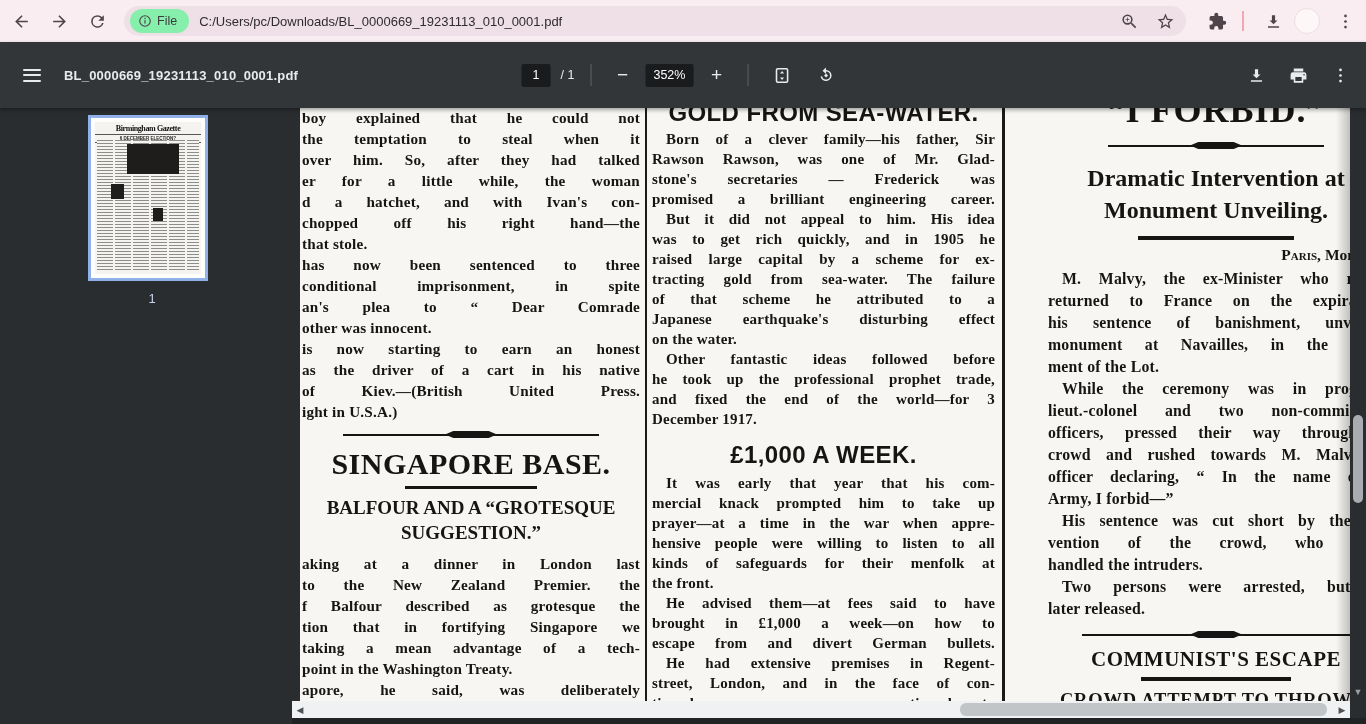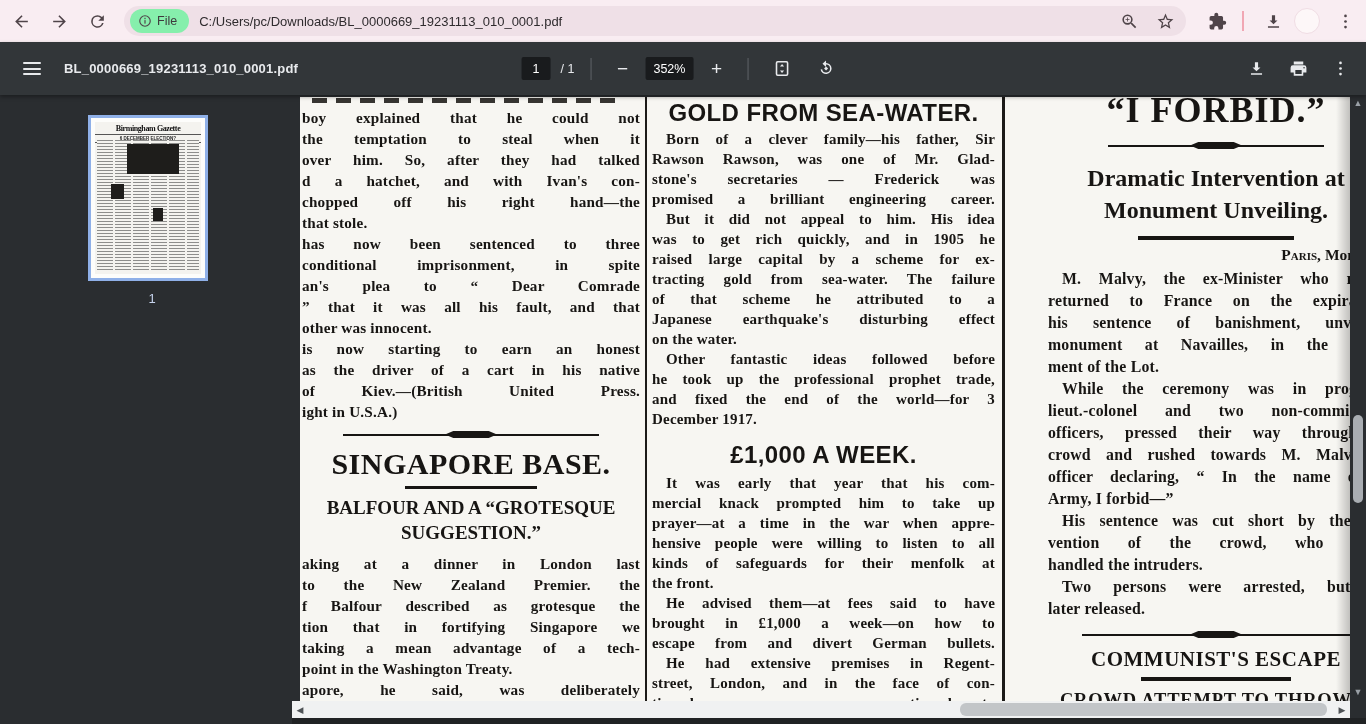--- a/index.html
+++ b/index.html
@@ -20,21 +20,21 @@
   .site-chip svg { width:14px; height:14px; stroke:#4f4449; fill:#4f4449; }
   .url-text { font-size:13px; color:#2f2b2e; white-space:nowrap; flex:1; }
   .omni-icons { display:flex; align-items:center; gap:6px; }
   .omni-icons .nav-btn { margin:0; width:30px; height:30px; }
   .topbar-right { display:flex; align-items:center; margin-left:10px; gap:4px; }
   .pink-divider { width:2px; height:20px; background:#f1a7b4; margin:0 4px; }
   .avatar { width:26px; height:26px; border-radius:50%; background:#fdf7f8;
             border:1px solid #f0dde4; }
 
   
-  .pdfbar { position:absolute; top:42px; left:0; right:0; height:53px; background:#323639;
+  .pdfbar { position:absolute; top:42px; left:0; right:0; height:66px; background:#323639;
             display:flex; align-items:center; color:#e8eaed;
             box-shadow:0 2px 4px rgba(0,0,0,.35); z-index:5; }
   .pdfbar .icon-btn { width:36px; height:36px; display:flex; align-items:center; justify-content:center;
                       border-radius:50%; flex:0 0 auto; }
   .pdfbar .icon-btn svg { width:19px; height:19px; fill:#e8eaed; }
   .hamburger { width:18px; height:13px; display:flex; flex-direction:column; justify-content:space-between; }
   .hamburger i { display:block; height:2px; background:#e8eaed; border-radius:1px; }
   .pdf-filename { font-size:13px; font-weight:bold; letter-spacing:.2px; margin-left:14px;
                   white-space:nowrap; }
   .pdf-center { position:absolute; left:50%; transform:translateX(-50%); display:flex;
@@ -273,27 +273,27 @@
 
         <div class="colrule rule1"></div>
         <div class="colrule rule2"></div>
 
         <div class="col c1">
           <div class="sliver"></div>
           <div>
             <div class="line j">boy explained that he could not</div>
               <div class="line j">the temptation to steal when it</div>
               <div class="line j">over him.  So, after they had talked</div>
+              <div class="line j">er for a little while, the woman</div>
               <div class="line j">d a hatchet, and with Ivan's con-</div>
               <div class="line j">chopped off his right hand—the</div>
               <div class="line">that stole.</div>
               <div class="line j">has now been sentenced to three</div>
               <div class="line j">conditional imprisonment, in spite</div>
               <div class="line j">an's plea to “ Dear Comrade</div>
-              <div class="line j">” that it was all his fault, and that</div>
               <div class="line">other was innocent.</div>
               <div class="line j">is now starting to earn an honest</div>
               <div class="line j">as the driver of a cart in his native</div>
               <div class="line j">of Kiev.—(British United Press.</div>
               <div class="line">ight in U.S.A.)</div>
           </div>
           <div class="divider" style="width:76%">
               <span class="diamond"></span>
             </div>
           <div class="head-serif-lg">SINGAPORE BASE.</div>

